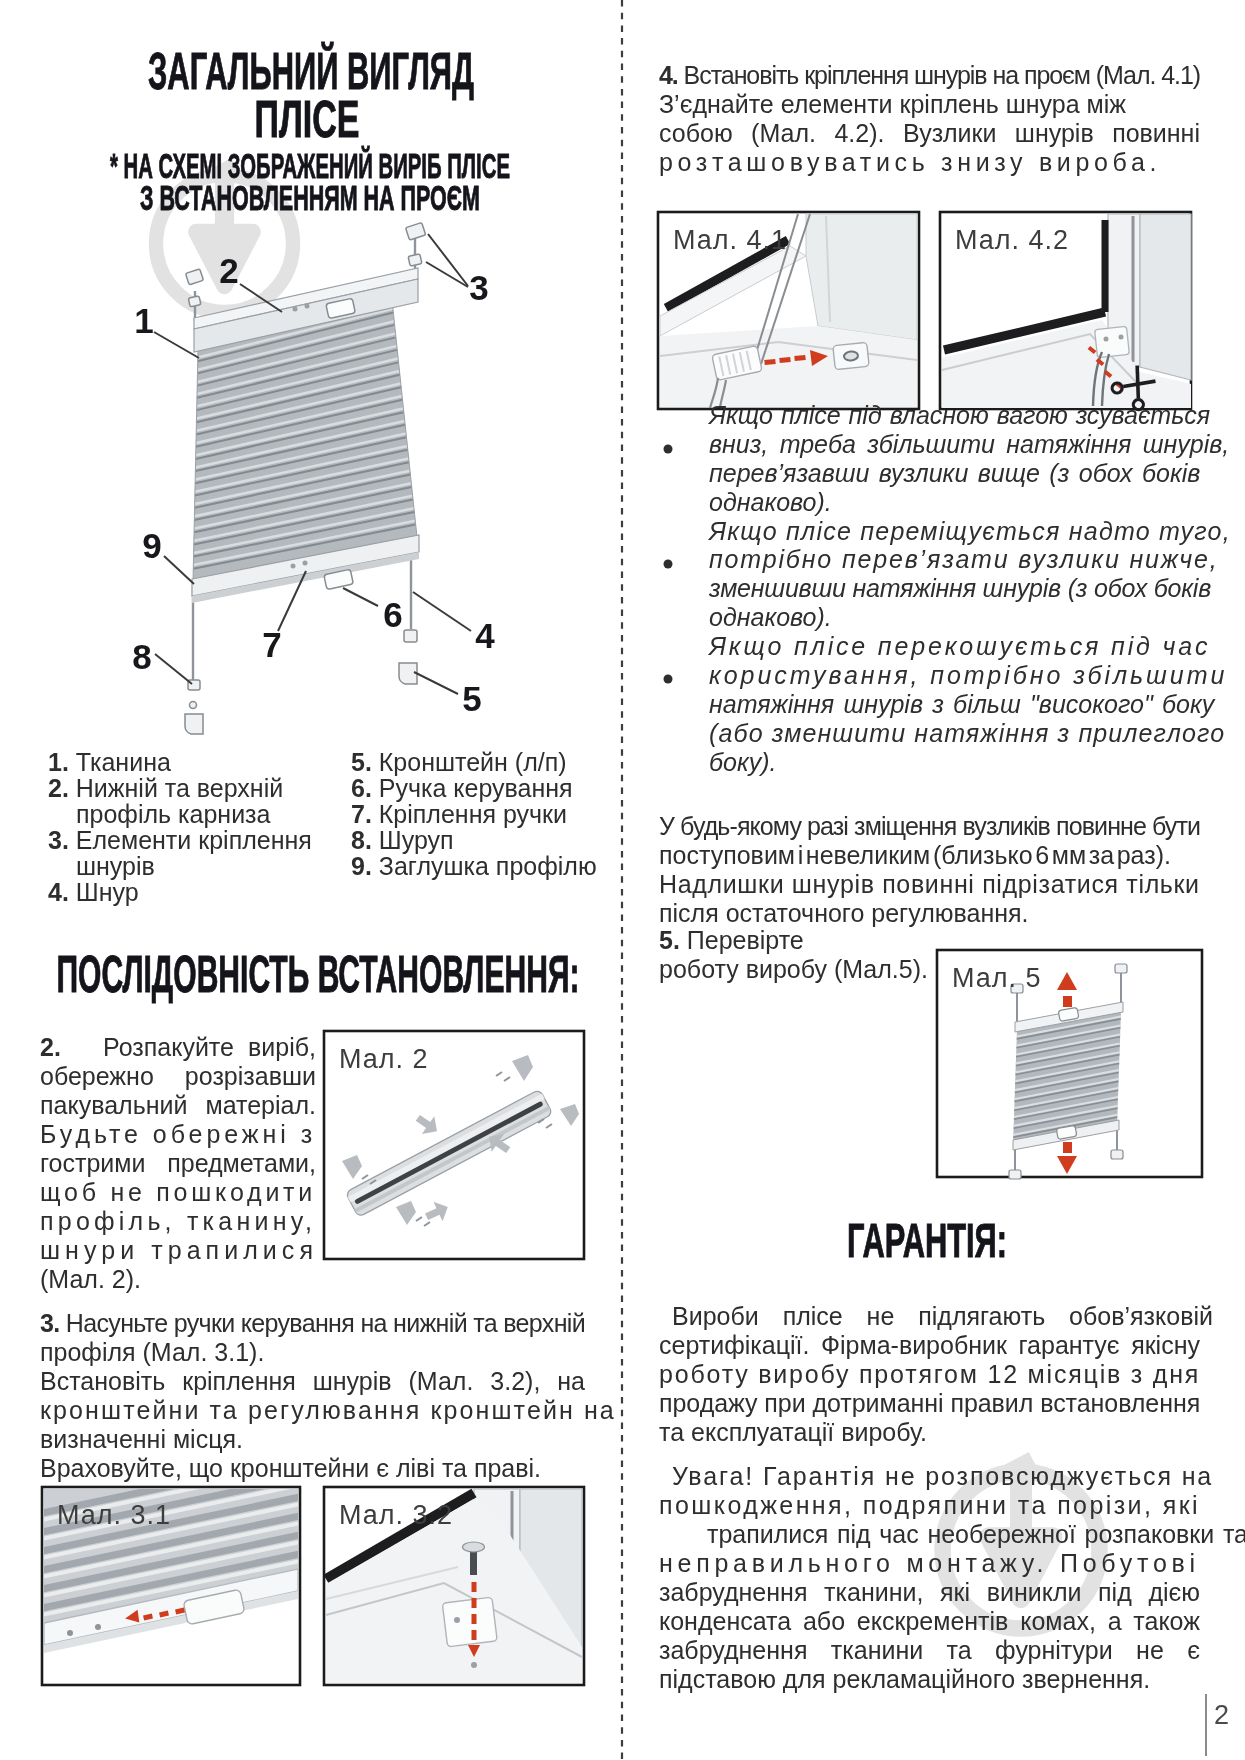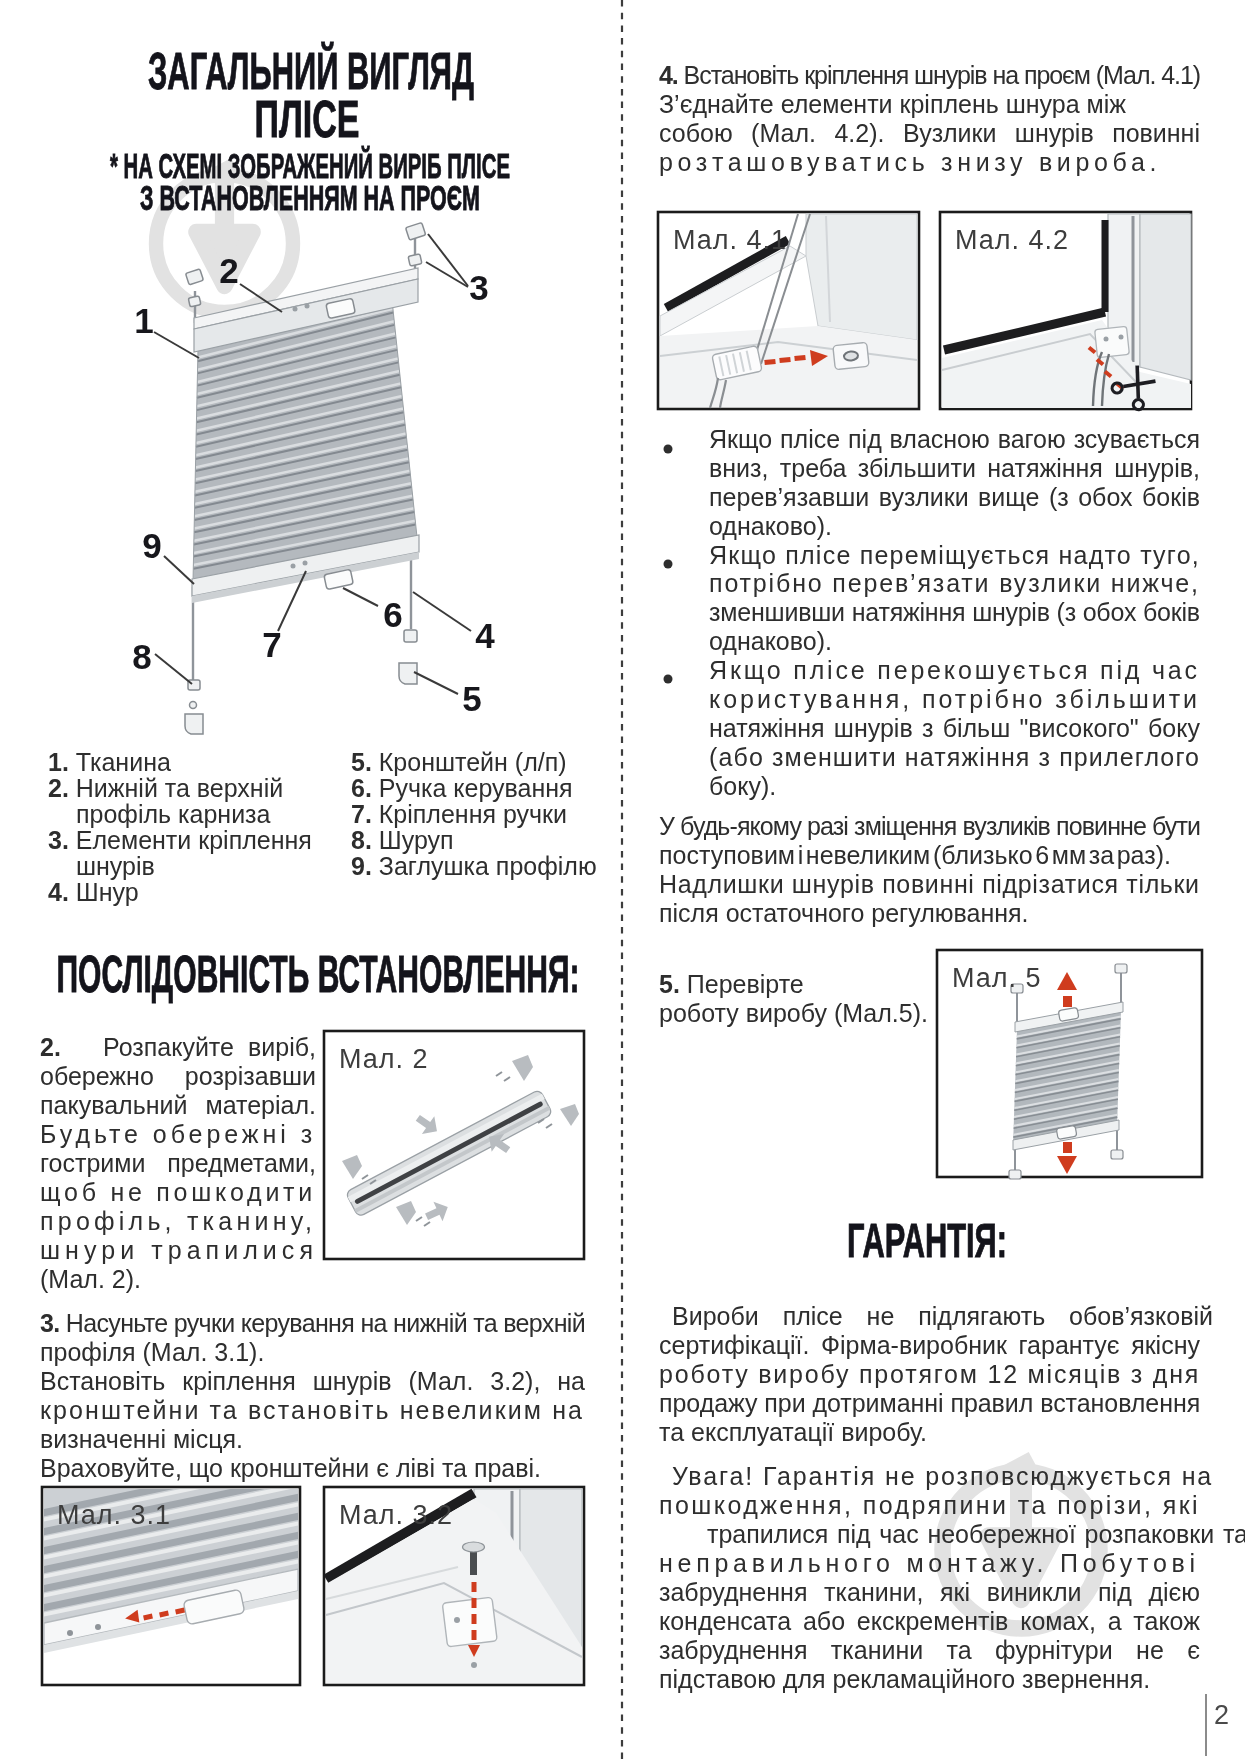--- a/index.html
+++ b/index.html
@@ -347,52 +347,52 @@
     <div class="ln" style="height:29px;word-spacing:14.80px;">гострими предметами,</div>
     <div class="ln" style="height:29px;letter-spacing:3.74px;">щоб не пошкодити</div>
     <div class="ln" style="height:29px;letter-spacing:4.22px;">профіль, тканину,</div>
     <div class="ln" style="height:29px;letter-spacing:5.05px;">шнури трапилися</div>
     <div class="ln" style="height:29px;">(Мал.&nbsp;2).</div>
   </div>
 <div class="abs p" style="left:40px;top:1309px;width:545px;font-size:25.0px;line-height:29px;">
     <div class="ln" style="height:29px;letter-spacing:-0.66px;"><b>3.</b> Насуньте ручки керування на нижній та верхній</div>
     <div class="ln" style="height:29px;">профіля (Мал.&nbsp;3.1).</div>
     <div class="ln" style="height:29px;word-spacing:10.00px;">Встановіть кріплення шнурів (Мал. 3.2), на</div>
-    <div class="ln" style="height:29px;letter-spacing:2.11px;">кронштейни та встановіть невеликим на</div>
+    <div class="ln" style="height:29px;letter-spacing:2.11px;">кронштейни та регулювання кронштейн на</div>
     <div class="ln" style="height:29px;">визначенні місця.</div>
     <div class="ln" style="height:29px;">Враховуйте, що кронштейни є ліві та праві.</div>
   </div>
 <div class="abs p" style="left:659px;top:61px;width:541px;font-size:25.0px;line-height:29px;">
     <div class="ln" style="height:29px;letter-spacing:-1.06px;"><b>4.</b> Встановіть кріплення шнурів на проєм (Мал. 4.1)</div>
     <div class="ln" style="height:29px;">З’єднайте елементи кріплень шнура між</div>
     <div class="ln" style="height:29px;word-spacing:11.50px;">собою (Мал. 4.2). Вузлики шнурів повинні</div>
     <div class="ln" style="height:29px;letter-spacing:4.66px;">розташовуватись знизу вироба.</div>
   </div>
-<div class="abs p" style="left:709px;top:425px;width:491px;font-size:25.0px;line-height:28.9px;">
+<div class="abs p" style="left:709px;top:401px;width:491px;font-size:25.0px;line-height:28.9px;font-style:italic;">
     <div class="ln" style="height:28.9px;word-spacing:0.94px;">Якщо плісе під власною вагою зсувається</div>
     <div class="ln" style="height:28.9px;word-spacing:4.42px;">вниз, треба збільшити натяжіння шнурів,</div>
     <div class="ln" style="height:28.9px;word-spacing:2.50px;text-align:right;">перев’язавши вузлики вище (з обох боків</div>
     <div class="ln" style="height:28.9px;">однаково).</div>
     <div class="ln" style="height:28.9px;letter-spacing:1.23px;">Якщо плісе переміщується надто туго,</div>
     <div class="ln" style="height:28.9px;letter-spacing:1.84px;">потрібно перев’язати вузлики нижче,</div>
     <div class="ln" style="height:28.9px;letter-spacing:-0.20px;">зменшивши натяжіння шнурів (з обох боків</div>
     <div class="ln" style="height:28.9px;">однаково).</div>
     <div class="ln" style="height:28.9px;letter-spacing:2.83px;">Якщо плісе перекошується під час</div>
     <div class="ln" style="height:28.9px;letter-spacing:2.95px;">користування, потрібно збільшити</div>
     <div class="ln" style="height:28.9px;word-spacing:2.32px;">натяжіння шнурів з більш "високого" боку</div>
     <div class="ln" style="height:28.9px;letter-spacing:1.12px;">(або зменшити натяжіння з прилеглого</div>
     <div class="ln" style="height:28.9px;">боку).</div>
   </div>
 <div class="abs p" style="left:659px;top:812px;width:541px;font-size:25.0px;line-height:29px;">
     <div class="ln" style="height:29px;letter-spacing:-0.90px;">У будь-якому разі зміщення вузликів повинне бути</div>
     <div class="ln" style="height:29px;word-spacing:-4.33px;">поступовим і невеликим (близько 6 мм за раз).</div>
     <div class="ln" style="height:29px;letter-spacing:0.65px;">Надлишки шнурів повинні підрізатися тільки</div>
     <div class="ln" style="height:29px;">після остаточного регулювання.</div>
   </div>
-<div class="abs p" style="left:659px;top:970px;width:270px;font-size:25.0px;line-height:29px;">
+<div class="abs p" style="left:659px;top:926px;width:270px;font-size:25.0px;line-height:29px;">
     <div class="ln" style="height:29px;"><b>5.</b> Перевірте</div>
     <div class="ln" style="height:29px;">роботу виробу (Мал.5).</div>
   </div>
 <div class="abs p" style="left:659px;top:1302px;width:541px;font-size:25.0px;line-height:29px;">
     <div class="ln" style="height:29px;word-spacing:16.95px;"><span class="ind"></span>Вироби плісе не підлягають обов’язковій</div>
     <div class="ln" style="height:29px;word-spacing:4.60px;">сертифікації. Фірма-виробник гарантує якісну</div>
     <div class="ln" style="height:29px;letter-spacing:1.79px;">роботу виробу протягом 12 місяців з дня</div>
     <div class="ln" style="height:29px;letter-spacing:-0.05px;">продажу при дотриманні правил встановлення</div>
     <div class="ln" style="height:29px;">та експлуатації виробу.</div>
   </div>

